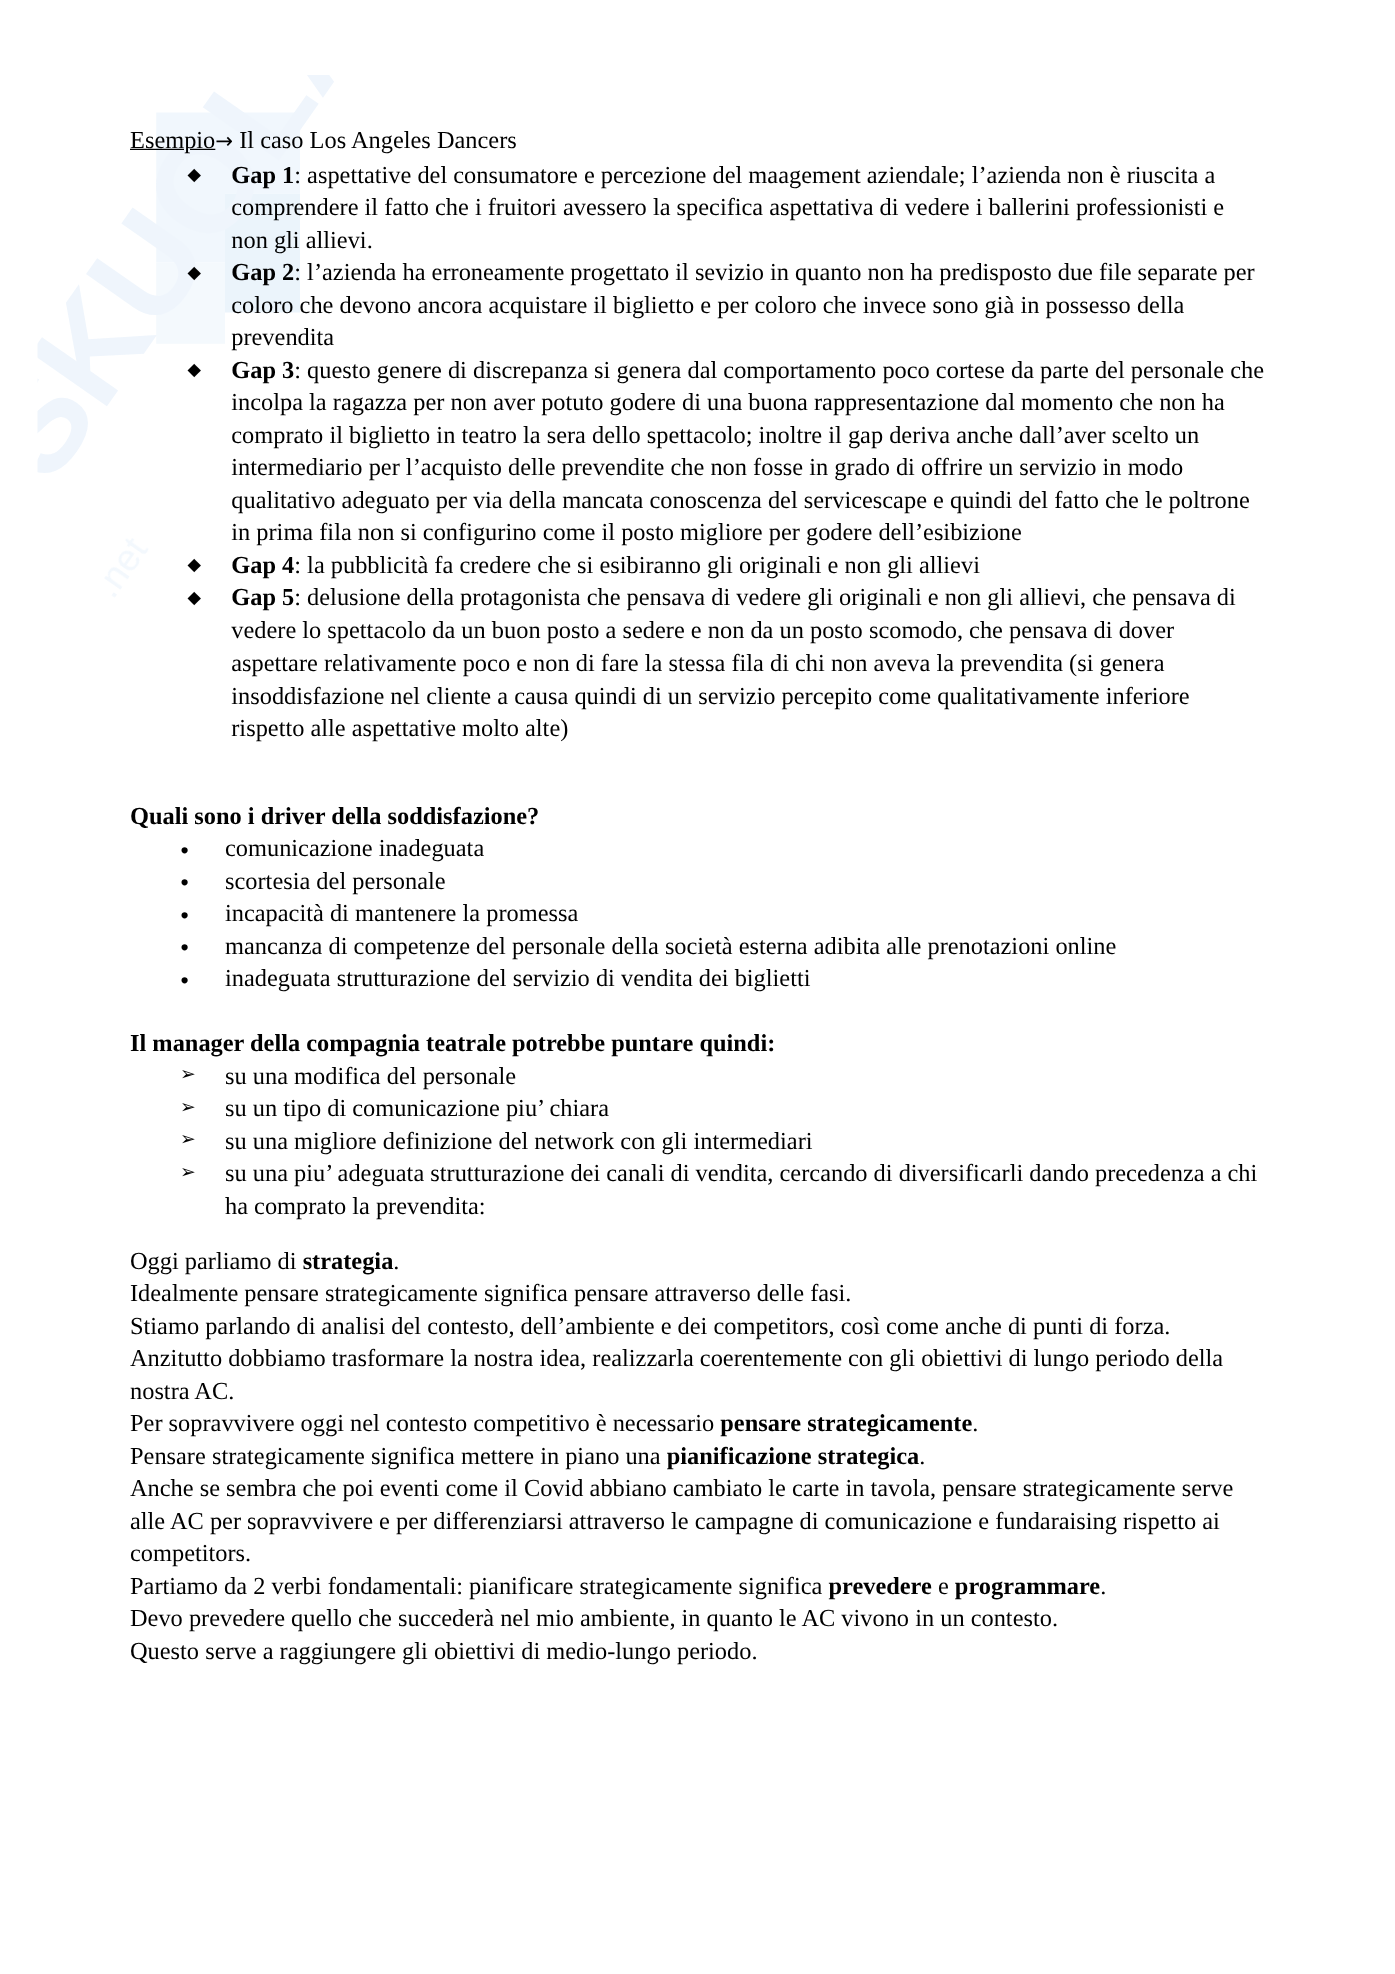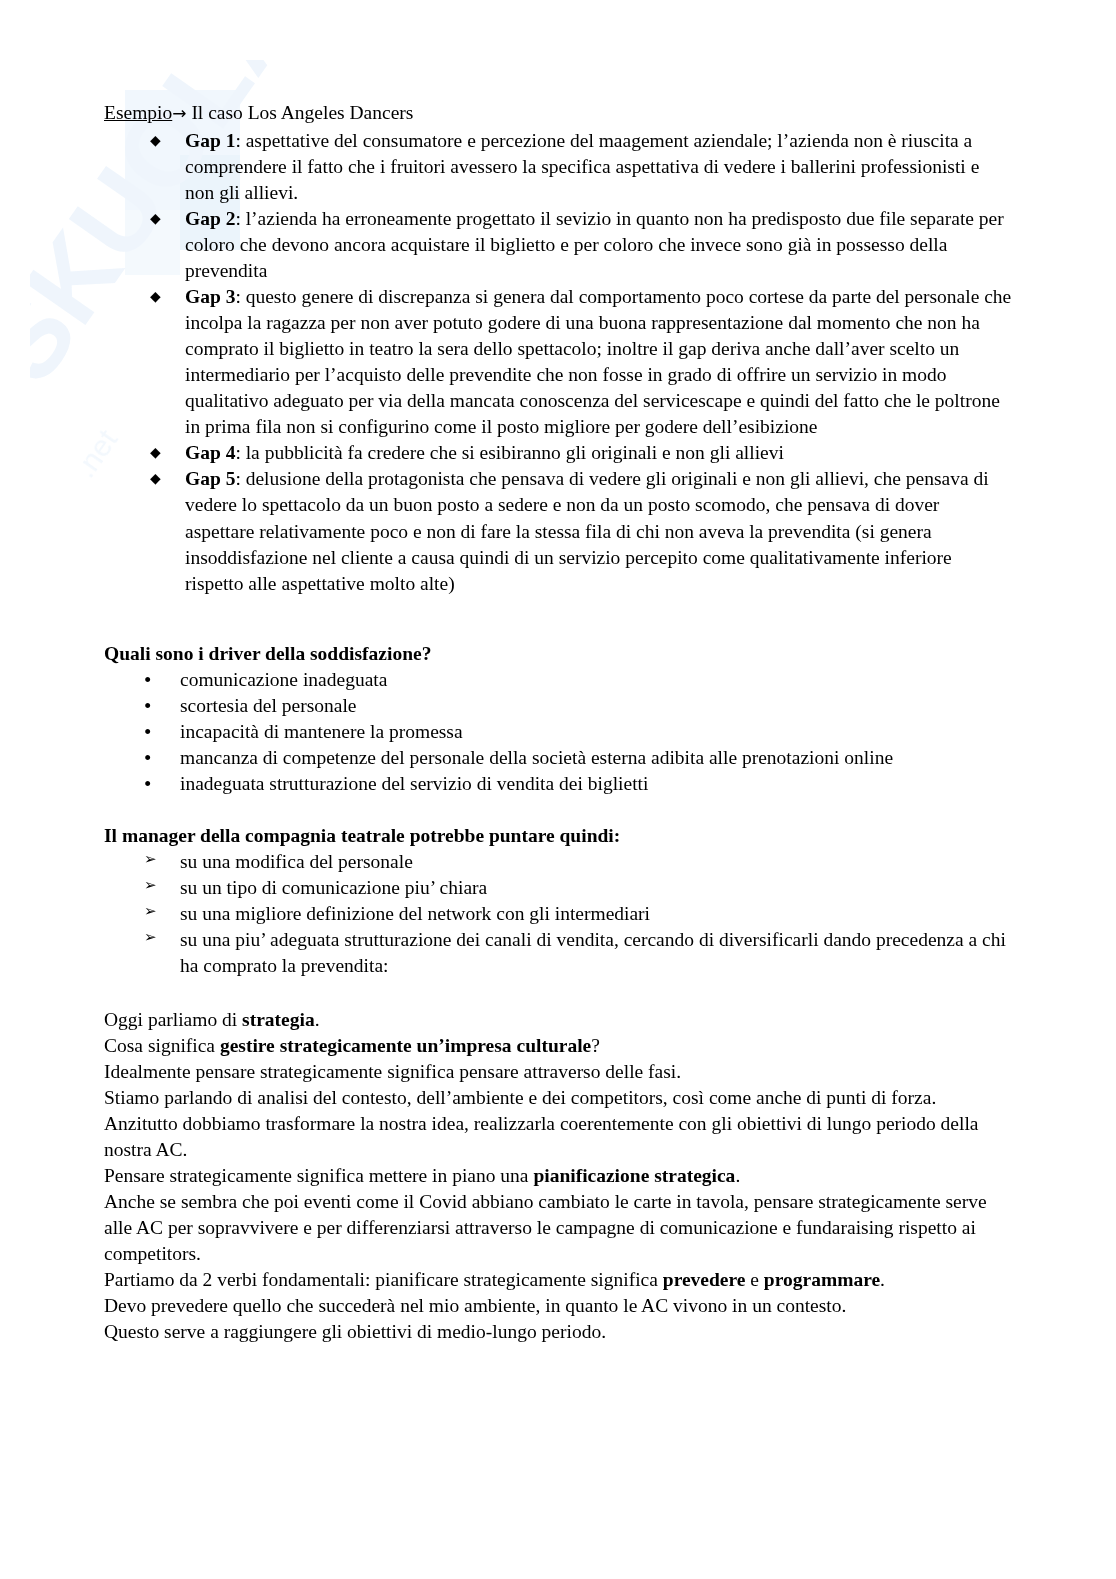--- a/index.html
+++ b/index.html
@@ -106,21 +106,21 @@
     padding-left: 36px;
   }
   ul.arrow-list > li .bullet {
     position: absolute;
     left: 0;
     top: 0px;
     font-family: "DejaVu Sans", sans-serif;
     font-size: 15px;
   }
   .block {
-    margin: 28px 0 0 0;
+    margin: 18px 0 0 0;
   }
   .block p {
     margin: 0;
   }
   b, .b {
     font-weight: bold;
   }
 </style>
 </head>
 <body>
@@ -211,27 +211,27 @@
       <li>
         <span class="bullet">➢</span>
         <span>su una piu’ adeguata strutturazione dei canali di vendita, cercando di diversificarli dando precedenza a chi ha comprato la prevendita:</span>
       </li>
     </ul>
 
     <div class="block">
       <p>
         <span>Oggi parliamo di </span><span class="b">strategia</span><span>.</span>
       </p>
-      <p>
-        <span>Cosa significa </span><span class="b">gestire strategicamente un’impresa culturale</span><span>?</span>
-      </p>
       <p>Idealmente pensare strategicamente significa pensare attraverso delle fasi.</p>
       <p>Stiamo parlando di analisi del contesto, dell’ambiente e dei competitors, così come anche di punti di forza.</p>
       <p>Anzitutto dobbiamo trasformare la nostra idea, realizzarla coerentemente con gli obiettivi di lungo periodo della nostra AC.</p>
       <p>
+        <span>Per sopravvivere oggi nel contesto competitivo è necessario </span><span class="b">pensare strategicamente</span><span>.</span>
+      </p>
+      <p>
         <span>Pensare strategicamente significa mettere in piano una </span><span class="b">pianificazione strategica</span><span>.</span>
       </p>
       <p>Anche se sembra che poi eventi come il Covid abbiano cambiato le carte in tavola, pensare strategicamente serve alle AC per sopravvivere e per differenziarsi attraverso le campagne di comunicazione e fundaraising rispetto ai competitors.</p>
       <p>
         <span>Partiamo da 2 verbi fondamentali: pianificare strategicamente significa </span><span class="b">prevedere</span><span> e </span><span class="b">programmare</span><span>.</span>
       </p>
       <p>Devo prevedere quello che succederà nel mio ambiente, in quanto le AC vivono in un contesto.</p>
       <p>Questo serve a raggiungere gli obiettivi di medio-lungo periodo.</p>
     </div>
 

